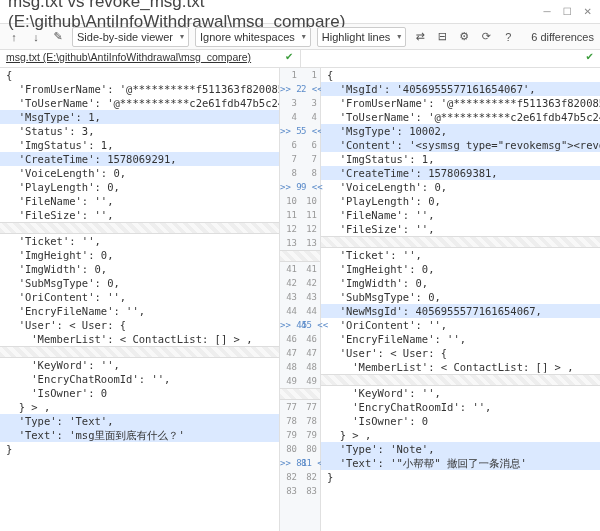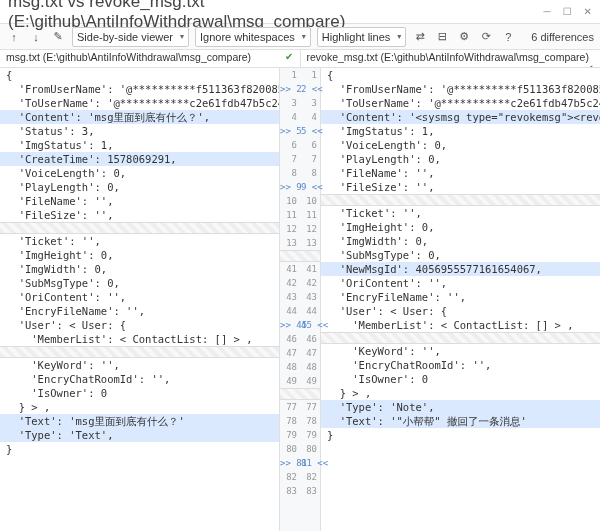--- a/index.html
+++ b/index.html
@@ -9,21 +9,21 @@
   .winbtns { display:flex; gap:12px; }
   .winbtns span { color:#888; font-size:10px; cursor:pointer; }
   .toolbar { height:26px; display:flex; align-items:center; padding:0 6px; gap:6px; border-bottom:1px solid #e0e0e0; background:#fafafa; }
   .toolbar .ic { width:16px; height:16px; display:flex; align-items:center; justify-content:center; color:#555; }
   .sel { height:20px; border:1px solid #ccc; border-radius:2px; background:#fff; font-size:11px; padding:0 4px; display:flex; align-items:center; gap:7px; }
   .sel .chev { font-size:8px; color:#666; }
   .spacer { flex:1; }
   .diffcount { color:#444; font-size:11px; }
   .paths { display:flex; height:18px; border-bottom:1px solid #e0e0e0; }
   .pathcell { flex:1; padding:1px 6px; font-size:10.5px; color:#333; overflow:hidden; white-space:nowrap; text-overflow:ellipsis; }
-  .pathcell:first-child { border-right:1px solid #e0e0e0; }
+  .pathcell:first-child { border-right:1px solid #e0e0e0;text-decoration:underline; }
   .check { float:right; color:#3a9c3a; font-size:10px; margin-left:4px; }
   .panes { display:flex; height:calc(531px - 24px - 26px - 18px); }
   .pane { flex:1; overflow:hidden; }
   .gutters { width:42px; background:#f6f8fa; border-left:1px solid #e0e0e0; border-right:1px solid #e0e0e0; }
   .row { display:flex; height:14px; line-height:14px; font-family:Consolas,monospace; font-size:10.5px; white-space:pre; }
   .row.hl { background:#dbe9ff; }
   .row .code { flex:1; padding-left:6px; overflow:hidden; color:#333; }
   .gut { width:21px; text-align:right; padding-right:3px; color:#999; font-family:Consolas,monospace; font-size:10px; }
   .gut.mark { color:#5b8bc9; }
   .collapse { height:12px; background:repeating-linear-gradient(45deg,#eee,#eee 4px,#f8f8f8 4px,#f8f8f8 8px); border-top:1px solid #ddd; border-bottom:1px solid #ddd; }
@@ -64,31 +64,30 @@
   <div class="spacer"></div>
   <span class="diffcount">6 differences</span>
 </div>
 
 <div class="paths">
   <div class="pathcell">
     <span>msg.txt (E:\github\AntiInfoWithdrawal\msg_compare)</span>
     <span class="check">✔</span>
   </div>
   <div class="pathcell">
-    <span>revoke_msg.txt (E:\github\AntiInfoWithdrawal\msg_compare)</span>
     <span class="check">✔</span>
   </div>
 </div>
 
 <div class="panes">
   <div class="pane" id="left-pane">
       <div class="row"><div class="code">{</div></div>
       <div class="row"><div class="code">  'FromUserName': '@**********f511363f8200853</div></div>
       <div class="row"><div class="code">  'ToUserName': '@***********c2e61fdb47b5c2415</div></div>
-      <div class="row hl"><div class="code">  'Content': 'msg里面到底有什么？',</div></div>
+      <div class="row hl"><div class="code">  'MsgType': 1,</div></div>
       <div class="row"><div class="code">  'Status': 3,</div></div>
       <div class="row"><div class="code">  'ImgStatus': 1,</div></div>
       <div class="row hl"><div class="code">  'CreateTime': 1578069291,</div></div>
       <div class="row"><div class="code">  'VoiceLength': 0,</div></div>
       <div class="row"><div class="code">  'PlayLength': 0,</div></div>
       <div class="row"><div class="code">  'FileName': '',</div></div>
       <div class="row"><div class="code">  'FileSize': '',</div></div>
       <div class="collapse"></div>
       <div class="row"><div class="code">  'Ticket': '',</div></div>
       <div class="row"><div class="code">  'ImgHeight': 0,</div></div>
@@ -96,22 +95,22 @@
       <div class="row"><div class="code">  'SubMsgType': 0,</div></div>
       <div class="row"><div class="code">  'OriContent': '',</div></div>
       <div class="row"><div class="code">  'EncryFileName': '',</div></div>
       <div class="row"><div class="code">  'User': &lt; User: {</div></div>
       <div class="row"><div class="code">    'MemberList': &lt; ContactList: [] &gt; ,</div></div>
       <div class="collapse"></div>
       <div class="row"><div class="code">    'KeyWord': '',</div></div>
       <div class="row"><div class="code">    'EncryChatRoomId': '',</div></div>
       <div class="row"><div class="code">    'IsOwner': 0</div></div>
       <div class="row"><div class="code">  } &gt; ,</div></div>
+      <div class="row hl"><div class="code">  'Type': 'Text',</div></div>
       <div class="row hl"><div class="code">  'Text': 'msg里面到底有什么？'</div></div>
-      <div class="row hl"><div class="code">  'Type': 'Text',</div></div>
       <div class="row"><div class="code">}</div></div>
     </div>
   <div class="gutters" id="gutters">
       <div class="row"><div class="gut" style="font-size: 9px;">1</div><div class="gut" style="font-size: 9px;">1</div></div>
       <div class="row"><div class="gut mark" style="font-size: 9px;">&gt;&gt; 2</div><div class="gut mark" style="font-size: 9px;">2 &lt;&lt;</div></div>
       <div class="row"><div class="gut" style="font-size: 9px;">3</div><div class="gut" style="font-size: 9px;">3</div></div>
       <div class="row"><div class="gut" style="font-size: 9px;">4</div><div class="gut" style="font-size: 9px;">4</div></div>
       <div class="row"><div class="gut mark" style="font-size: 9px;">&gt;&gt; 5</div><div class="gut mark" style="font-size: 9px;">5 &lt;&lt;</div></div>
       <div class="row"><div class="gut" style="font-size: 9px;">6</div><div class="gut" style="font-size: 9px;">6</div></div>
       <div class="row"><div class="gut" style="font-size: 9px;">7</div><div class="gut" style="font-size: 9px;">7</div></div>
@@ -135,24 +134,27 @@
       <div class="row"><div class="gut" style="font-size: 9px;">77</div><div class="gut" style="font-size: 9px;">77</div></div>
       <div class="row"><div class="gut" style="font-size: 9px;">78</div><div class="gut" style="font-size: 9px;">78</div></div>
       <div class="row"><div class="gut" style="font-size: 9px;">79</div><div class="gut" style="font-size: 9px;">79</div></div>
       <div class="row"><div class="gut" style="font-size: 9px;">80</div><div class="gut" style="font-size: 9px;">80</div></div>
       <div class="row"><div class="gut mark" style="font-size: 9px;">&gt;&gt; 81</div><div class="gut mark" style="font-size: 9px;">81 &lt;&lt;</div></div>
       <div class="row"><div class="gut" style="font-size: 9px;">82</div><div class="gut" style="font-size: 9px;">82</div></div>
       <div class="row"><div class="gut" style="font-size: 9px;">83</div><div class="gut" style="font-size: 9px;">83</div></div>
     </div>
   <div class="pane" id="right-pane">
       <div class="row"><div class="code">{</div></div>
+      <div class="row hl"><div class="code">  'MsgId': '4056955577161654067',</div></div>
       <div class="row"><div class="code">  'FromUserName': '@**********f511363f8200853d72</div></div>
       <div class="row"><div class="code">  'ToUserName': '@***********c2e61fdb47b5c241553a</div></div>
+      <div class="row hl"><div class="code">  'MsgType': 10002,</div></div>
       <div class="row hl"><div class="code">  'Content': '&lt;sysmsg type="revokemsg"&gt;&lt;revoke</div></div>
       <div class="row"><div class="code">  'ImgStatus': 1,</div></div>
+      <div class="row hl"><div class="code">  'CreateTime': 1578069381,</div></div>
       <div class="row"><div class="code">  'VoiceLength': 0,</div></div>
       <div class="row"><div class="code">  'PlayLength': 0,</div></div>
       <div class="row"><div class="code">  'FileName': '',</div></div>
       <div class="row"><div class="code">  'FileSize': '',</div></div>
       <div class="collapse"></div>
       <div class="row"><div class="code">  'Ticket': '',</div></div>
       <div class="row"><div class="code">  'ImgHeight': 0,</div></div>
       <div class="row"><div class="code">  'ImgWidth': 0,</div></div>
       <div class="row"><div class="code">  'SubMsgType': 0,</div></div>
       <div class="row hl"><div class="code">  'NewMsgId': 4056955577161654067,</div></div>

